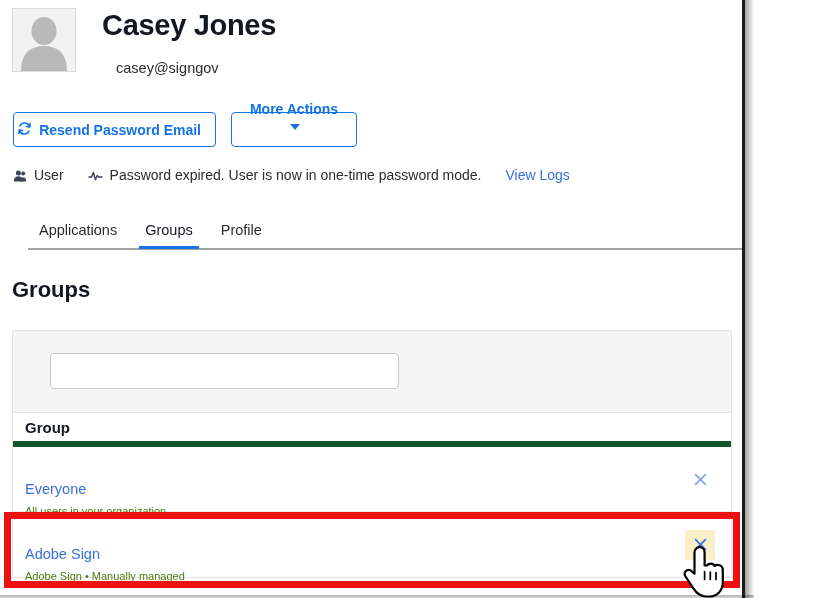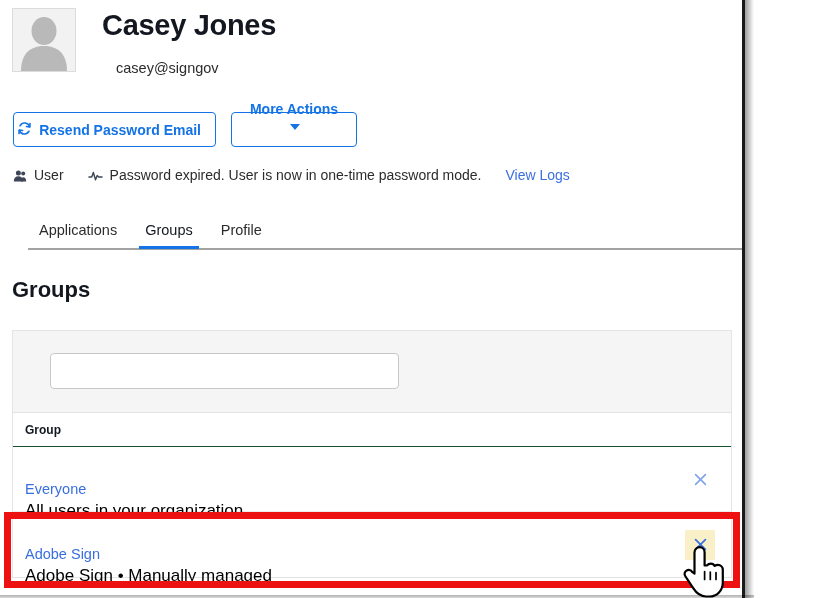--- a/index.html
+++ b/index.html
@@ -190,43 +190,43 @@
     font-family: "Liberation Sans", sans-serif;
     color: #2c2c2c;
     padding: 0 10px;
     outline: none;
   }
   .col-head {
     height: 34px;
     display: flex;
     align-items: center;
     padding-left: 12px;
-    border-bottom: 1px solid #14532d;
-    font-size: 12px;
+    border-bottom: 6px solid #14532d;
+    font-size: 15px;
     font-weight: bold;
     color: #13171f;
   }
   .group-row {
     position: relative;
     height: 65px;
     border-bottom: 1px solid #ededed;
     padding: 11px 0 0 12px;
     background: #ffffff;
   }
   .group-row:last-child { border-bottom: none; }
   .group-link {
     font-size: 14.5px;
     color: #3a6fe0;
     cursor: pointer;
     line-height: 22px;
     margin-top: 20px;
   }
   .group-desc {
-    font-size: 17px;
-    color: #000000;
+    font-size: 11px;
+    color: #4d7c0f;
     line-height: 22px;
   }
   .remove-btn {
     position: absolute;
     right: 24px; top: 50%;
     transform: translateY(-50%);
     width: 14px; height: 14px;
     cursor: pointer;
     display: flex;
     align-items: center;

